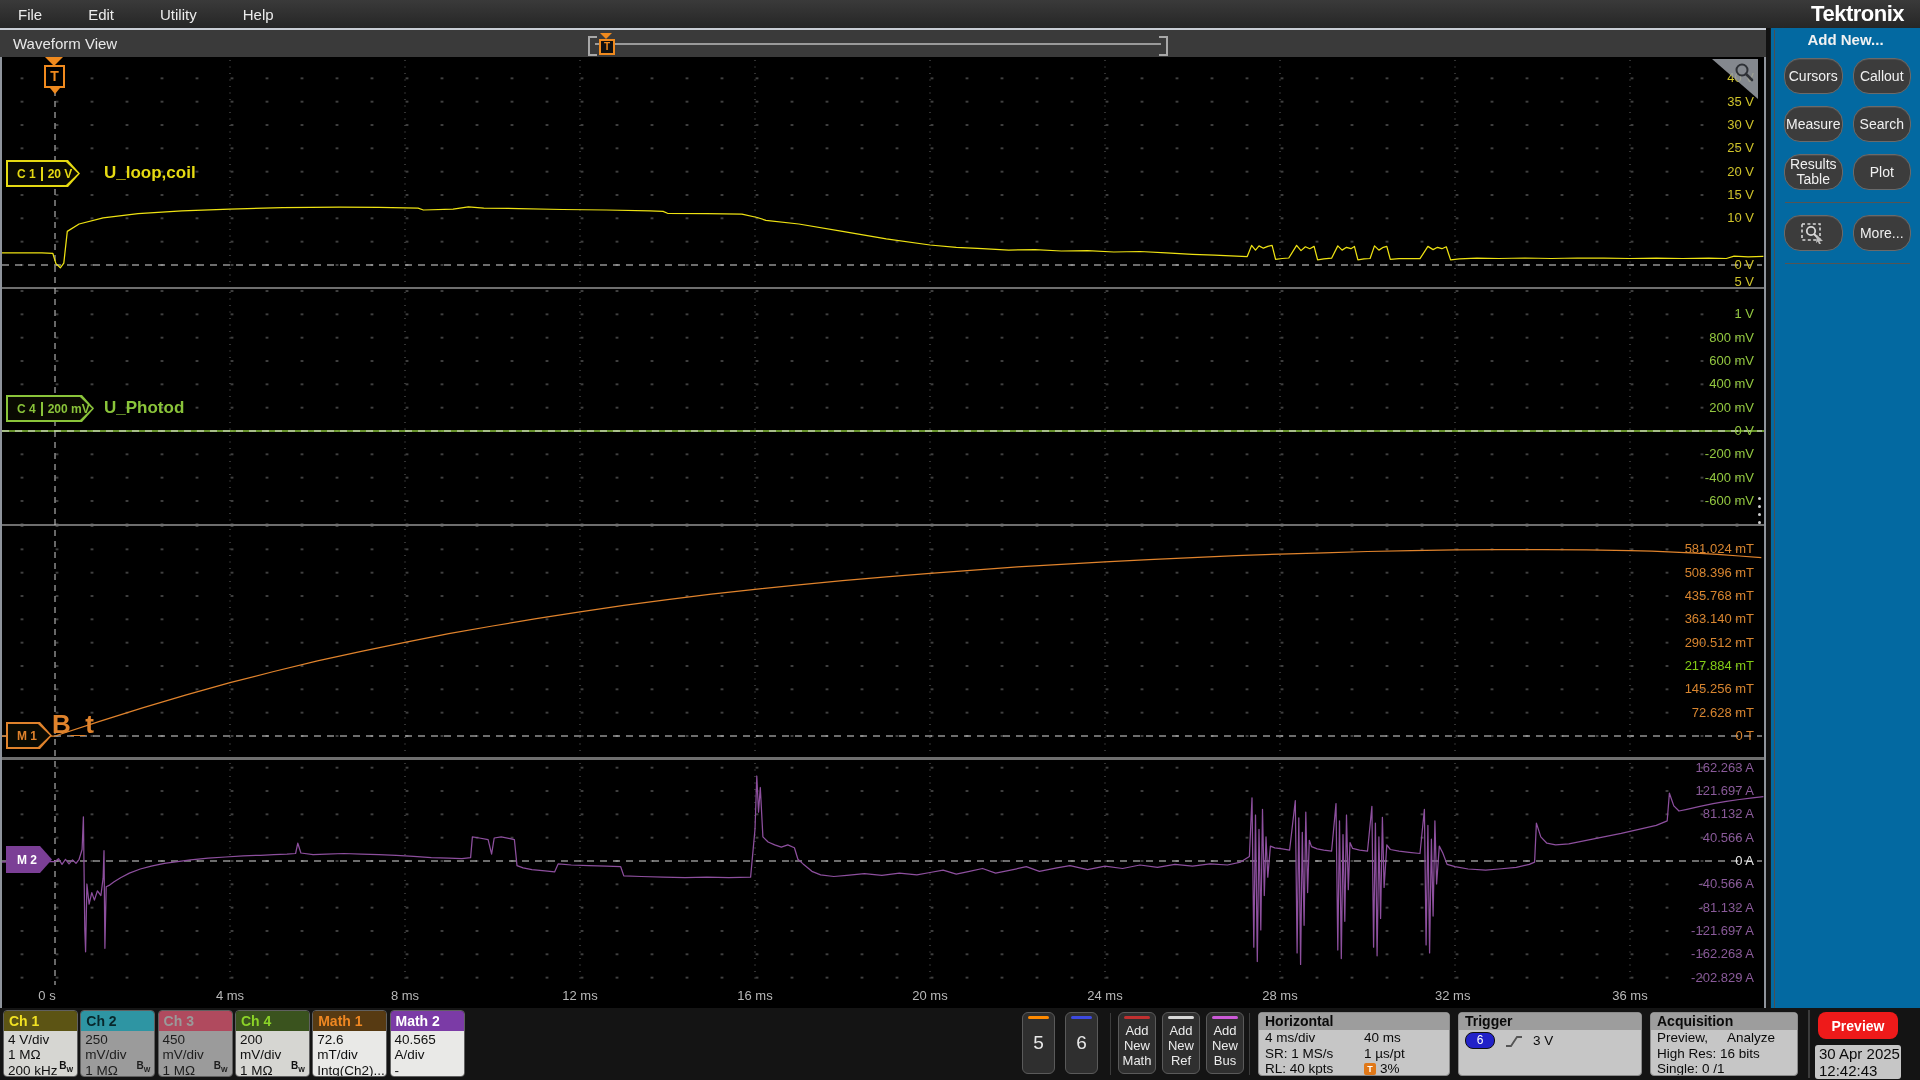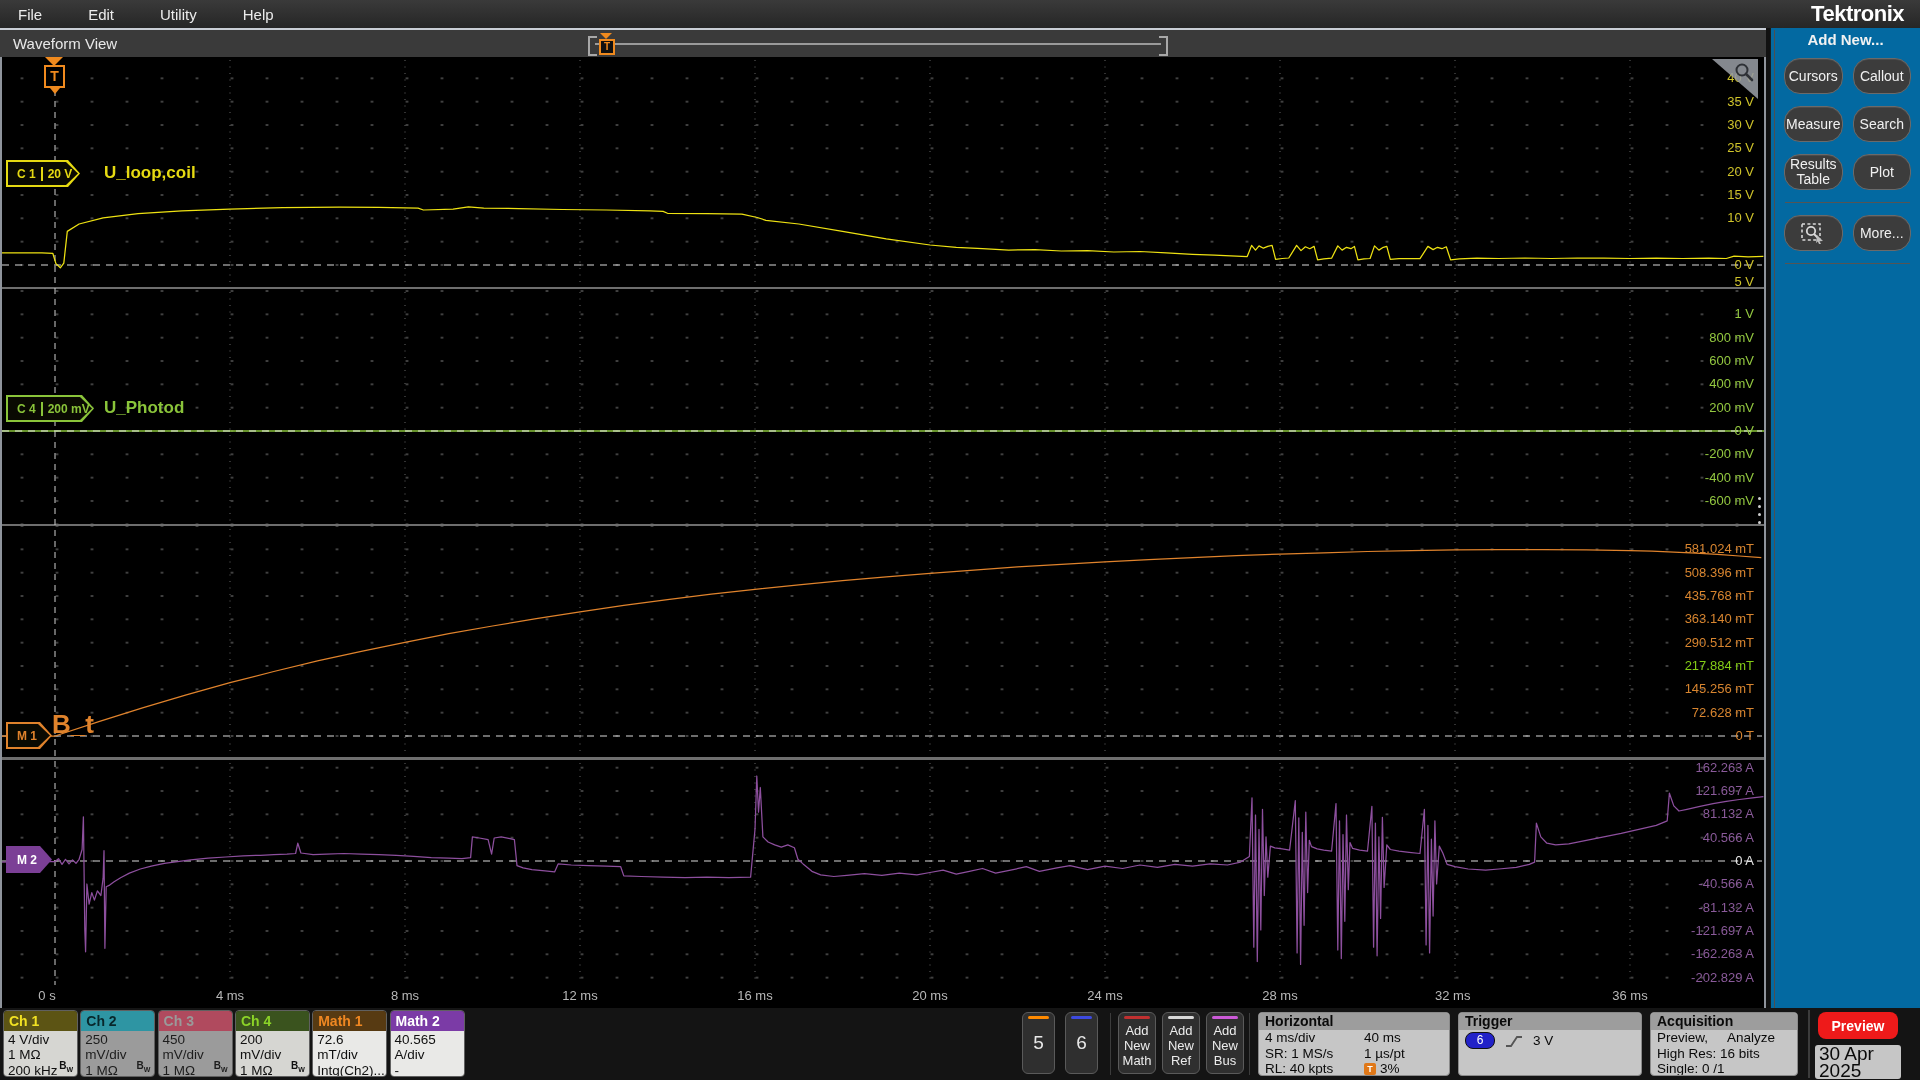--- a/index.html
+++ b/index.html
@@ -97,21 +97,21 @@
   .panel .prow{position:relative;height:15.5px;font-size:13.5px;color:#0a0a0a;}
   .panel .pl{position:absolute;left:6px;top:0;}
   .panel .pr{position:absolute;left:105px;top:0;display:flex;align-items:center;gap:4px;}
   .ticon{width:12px;height:12px;background:#e07818;border-radius:2px;color:#fff;font-size:9px;
     font-weight:bold;text-align:center;line-height:12px;display:inline-block;}
   .pill{display:inline-block;min-width:28px;height:15px;background:#2222c8;border:1px solid #111;
     border-radius:8px;color:#fff;font-size:12px;text-align:center;line-height:15px;}
   #preview-btn{position:absolute;left:1818px;top:4px;width:80px;height:27px;background:#ee1a1a;
     border-radius:8px;color:#fff;font-weight:bold;font-size:14px;display:flex;align-items:center;justify-content:center;}
   #datetime{position:absolute;left:1815px;top:37px;width:86px;height:34px;background:#c6c6c6;
-    border-radius:3px;color:#0a0a0a;font-size:19px;line-height:16.5px;padding:1px 0 0 4px;box-sizing:border-box;}
+    border-radius:3px;color:#0a0a0a;font-size:15px;line-height:16.5px;padding:1px 0 0 4px;box-sizing:border-box;}
   #bb-sep{position:absolute;left:1808px;top:2px;width:2px;height:68px;background:#3c3c3c;}
 </style>
 </head>
 <body>
 
 <div id="menubar">
     <span class="menu-item">File</span>
     <span class="menu-item">Edit</span>
     <span class="menu-item">Utility</span>
     <span class="menu-item">Help</span>

